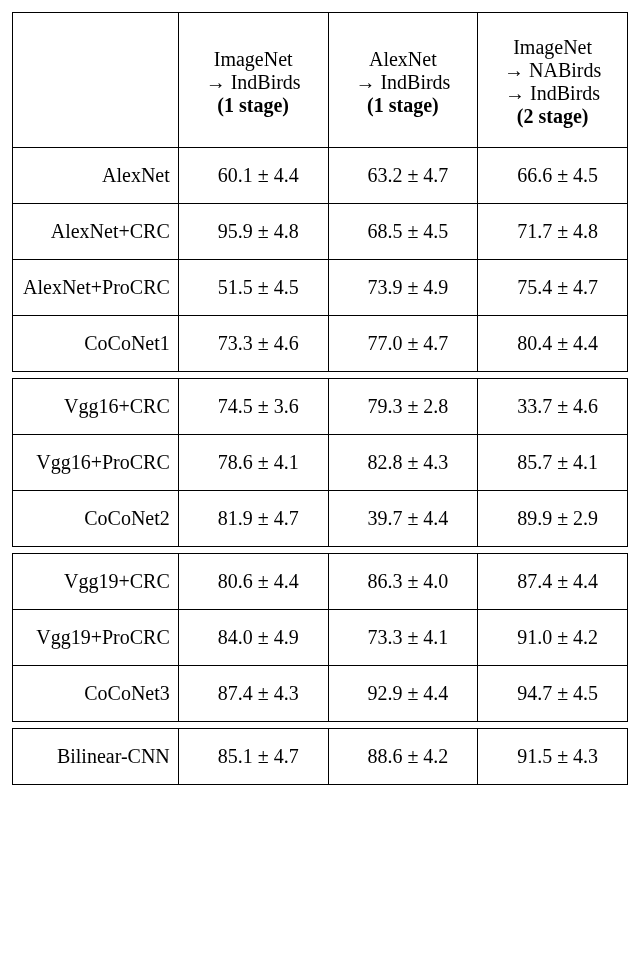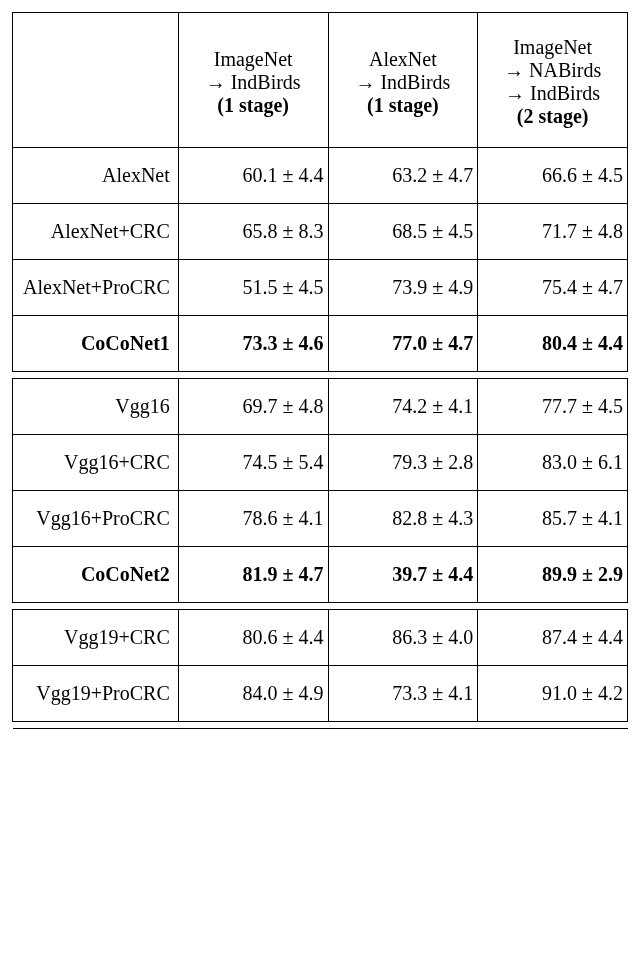--- a/index.html
+++ b/index.html
@@ -28,25 +28,25 @@
     text-align: center;
     padding: 14px 6px 10px;
     height: 110px;
   }
   th .b { font-weight: bold; }
   td.method {
     text-align: right;
     padding: 16px 8px 16px 10px;
   }
   td.val {
-    text-align: right;
+    text-align: center;
     padding: 16px 4px 16px 14px;
     white-space: nowrap;
   }
-  tr.bold td { font-weight: bold; }
+  tr.bold td { font-weight: normal; }
   .gap-cell {
     border-left: none !important;
     border-right: none !important;
     padding: 0;
     height: 6px;
   }
   .gap-cell-top { border-top: 1px solid #000; border-bottom: 1px solid #000; }
 </style>
 </head>
 <body>
@@ -81,50 +81,44 @@
   </thead>
   <tbody id="tbody">
       <tr>
         <td class="method">AlexNet</td>
         <td class="val">60.1 ± 4.4</td>
         <td class="val">63.2 ± 4.7</td>
         <td class="val">66.6 ± 4.5</td>
       </tr>
       <tr>
         <td class="method">AlexNet+CRC</td>
-        <td class="val">65.8 ± 8.3</td>
+        <td class="val">95.9 ± 4.8</td>
         <td class="val">68.5 ± 4.5</td>
         <td class="val">71.7 ± 4.8</td>
       </tr>
       <tr>
         <td class="method">AlexNet+ProCRC</td>
         <td class="val">51.5 ± 4.5</td>
         <td class="val">73.9 ± 4.9</td>
         <td class="val">75.4 ± 4.7</td>
       </tr>
       <tr class="bold">
         <td class="method">CoCoNet1</td>
         <td class="val">73.3 ± 4.6</td>
         <td class="val">77.0 ± 4.7</td>
         <td class="val">80.4 ± 4.4</td>
       </tr>
       <tr>
         <td colspan="4" class="gap-cell gap-cell-top"></td>
       </tr>
       <tr>
-        <td class="method">Vgg16</td>
-        <td class="val">69.7 ± 4.8</td>
-        <td class="val">74.2 ± 4.1</td>
-        <td class="val">77.7 ± 4.5</td>
-      </tr>
-      <tr>
         <td class="method">Vgg16+CRC</td>
-        <td class="val">74.5 ± 5.4</td>
+        <td class="val">74.5 ± 3.6</td>
         <td class="val">79.3 ± 2.8</td>
-        <td class="val">83.0 ± 6.1</td>
+        <td class="val">33.7 ± 4.6</td>
       </tr>
       <tr>
         <td class="method">Vgg16+ProCRC</td>
         <td class="val">78.6 ± 4.1</td>
         <td class="val">82.8 ± 4.3</td>
         <td class="val">85.7 ± 4.1</td>
       </tr>
       <tr class="bold">
         <td class="method">CoCoNet2</td>
         <td class="val">81.9 ± 4.7</td>
@@ -139,17 +133,29 @@
         <td class="val">80.6 ± 4.4</td>
         <td class="val">86.3 ± 4.0</td>
         <td class="val">87.4 ± 4.4</td>
       </tr>
       <tr>
         <td class="method">Vgg19+ProCRC</td>
         <td class="val">84.0 ± 4.9</td>
         <td class="val">73.3 ± 4.1</td>
         <td class="val">91.0 ± 4.2</td>
       </tr>
+      <tr class="bold">
+        <td class="method">CoCoNet3</td>
+        <td class="val">87.4 ± 4.3</td>
+        <td class="val">92.9 ± 4.4</td>
+        <td class="val">94.7 ± 4.5</td>
+      </tr>
       <tr>
         <td colspan="4" class="gap-cell gap-cell-top"></td>
+      </tr>
+      <tr>
+        <td class="method">Bilinear-CNN</td>
+        <td class="val">85.1 ± 4.7</td>
+        <td class="val">88.6 ± 4.2</td>
+        <td class="val">91.5 ± 4.3</td>
       </tr>
     </tbody>
 </table>
 
 </body></html>

